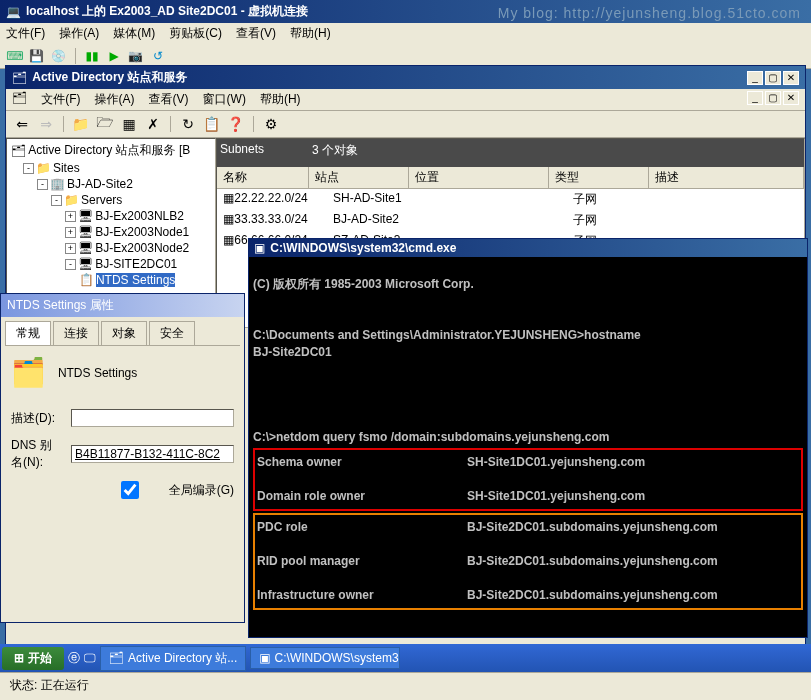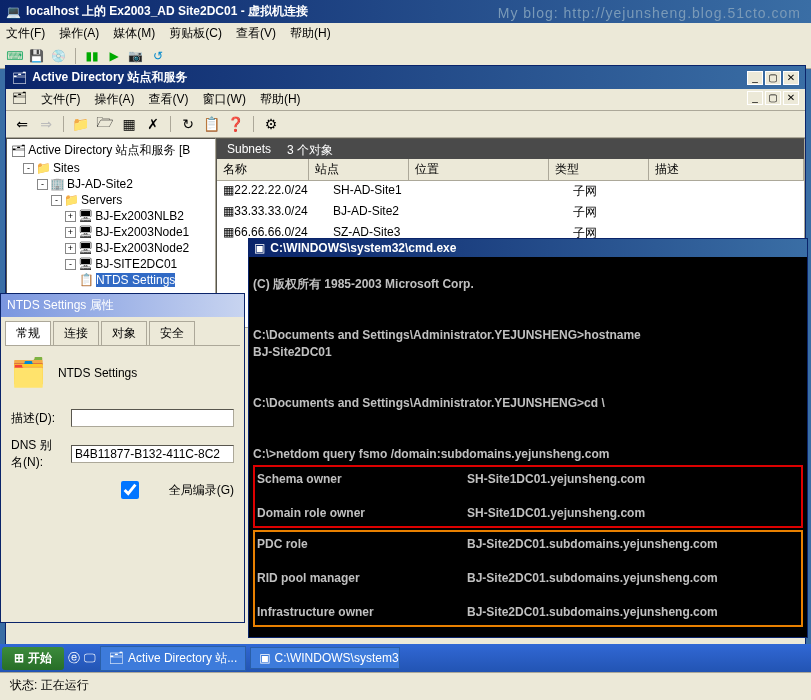--- a/index.html
+++ b/index.html
@@ -20,35 +20,35 @@
 .ad-menubar { background: #ece9d8; padding: 2px 6px; display: flex; gap: 14px; border-bottom: 1px solid #aca899; }
 .ad-toolbar { background: #ece9d8; padding: 3px 6px; display: flex; gap: 4px; align-items: center; border-bottom: 1px solid #aca899; }
 .tb-icon { width: 20px; height: 20px; border: 1px solid transparent; display: inline-flex; align-items: center; justify-content: center; font-size: 14px; }
 .ad-body { display: flex; height: 190px; }
 .tree-pane { width: 210px; background: #fff; border: 1px inset #aca899; overflow: hidden; padding: 2px; }
 .tree-item { white-space: nowrap; padding: 1px 0; display: flex; align-items: center; gap: 2px; }
 .tree-item .exp { width: 11px; height: 11px; border: 1px solid #888; text-align: center; line-height: 9px; font-size: 9px; }
 .tree-item.selected .label { background: #316ac5; color: #fff; }
 .ind0 { padding-left: 2px; } .ind1 { padding-left: 14px; } .ind2 { padding-left: 28px; } .ind3 { padding-left: 42px; } .ind4 { padding-left: 56px; } .ind5 { padding-left: 70px; }
 .list-pane { flex: 1; background: #fff; border: 1px inset #aca899; }
-.list-header { background: #ece9d8; color: #fff; padding: 3px 10px; height: 20px; display: flex; gap: 16px; }
+.list-header { background: #ece9d8; color: #fff; padding: 3px 3px; height: 28px; display: flex; gap: 48px; }
 .list-header-dark { background: #4a4a4a; color: #fff; }
 .list-cols { display: flex; background: #ece9d8; border-bottom: 1px solid #aca899; }
 .list-col { padding: 2px 6px; border-right: 1px solid #aca899; }
 .list-rows .row { display: flex; padding: 1px 0; }
 .list-rows .cell { padding: 1px 6px; }
 .props-window { position: absolute; top: 293px; left: 0; width: 245px; height: 330px; background: #ece9d8; border: 1px solid #0a246a; z-index: 5; }
 .props-title { background: linear-gradient(to right, #7a96df, #c8d4f0); color: #fff; padding: 3px 6px; font-weight: normal; }
 .tabs { display: flex; padding: 4px 4px 0; align-items: center; }
 .tab { padding: 3px 10px; background: #ece9d8; border: 1px solid #aca899; border-bottom: none; margin-right: 2px; }
 .tab.active { background: #fff; }
 .tab-body { background: #ece9d8; margin: 0 4px; padding: 10px 6px; border-top: 1px solid #aca899; }
 .ntds-row { display: flex; align-items: center; gap: 10px; margin: 10px 0; }
 .ntds-row label { width: 80px; }
-.ntds-row input { flex: 1; border: 1px inset #aca899; padding: 1px 3px; height: 18px; }
+.ntds-row input { flex: 1; border: 1px inset #aca899; padding: 1px 3px; height: 18px; text-decoration: underline; }
 .cmd-window { position: absolute; top: 238px; left: 248px; width: 560px; height: 400px; background: #000; border: 1px solid #0a246a; z-index: 10; font-family: "Consolas", "Courier New", monospace; color: #c0c0c0; font-size: 13px; }
 .cmd-title { background: linear-gradient(to right, #0a246a, #3a6ea5); color: #fff; padding: 2px 5px; display: flex; align-items: center; gap: 5px; font-family: "SimSun", sans-serif; font-size: 12px; }
 .cmd-title .t { flex: 1; font-weight: bold; }
 .cmd-body { padding: 2px 4px; line-height: 17px; white-space: pre; overflow: hidden; font-weight: bold; }
 .box-red { border: 2px solid #d00; margin: 2px 0; padding: 4px 2px; }
 .box-orange { border: 2px solid #e88000; margin: 2px 0; padding: 4px 2px; }
 .cmd-line { display: flex; }
 .cmd-line .k { width: 210px; }
 .taskbar { position: absolute; bottom: 28px; left: 0; width: 811px; height: 28px; background: linear-gradient(to bottom, #3168d5, #2254b3); display: flex; align-items: center; padding: 0 2px; gap: 4px; }
 .start-btn { background: linear-gradient(to bottom, #3c8b3c, #276e27); color: #fff; padding: 3px 12px; border-radius: 3px; font-weight: bold; display: flex; align-items: center; gap: 4px; }
@@ -236,21 +236,21 @@
 </div>
 
 <div class="cmd-window">
   <div class="cmd-title">
     <span>▣</span>
     <span class="t">C:\WINDOWS\system32\cmd.exe</span>
   </div>
   <div class="cmd-body">
 <div>(C) 版权所有 1985-2003 Microsoft Corp.</div>
 <br><div>C:\Documents and Settings\Administrator.YEJUNSHENG&gt;hostname</div><div>BJ-Site2DC01</div>
-<br><div>C:\Documents and Settings\Administrator.YEJUNSHENG&gt;cd \</div>
+<br>
 <br><div>C:\&gt;netdom query fsmo /domain:subdomains.yejunsheng.com</div><div class="box-red"><div class="cmd-line"><span class="k">Schema owner</span><span>SH-Site1DC01.yejunsheng.com</span></div>
 <div class="cmd-line"><span class="k">Domain role owner</span><span>SH-Site1DC01.yejunsheng.com</span></div></div><div class="box-orange"><div class="cmd-line"><span class="k">PDC role</span><span>BJ-Site2DC01.subdomains.yejunsheng.com</span></div>
 <div class="cmd-line"><span class="k">RID pool manager</span><span>BJ-Site2DC01.subdomains.yejunsheng.com</span></div>
 <div class="cmd-line"><span class="k">Infrastructure owner</span><span>BJ-Site2DC01.subdomains.yejunsheng.com</span></div></div>
 <br>
   </div>
 </div>
 
 <div class="taskbar">
   <div class="start-btn">

